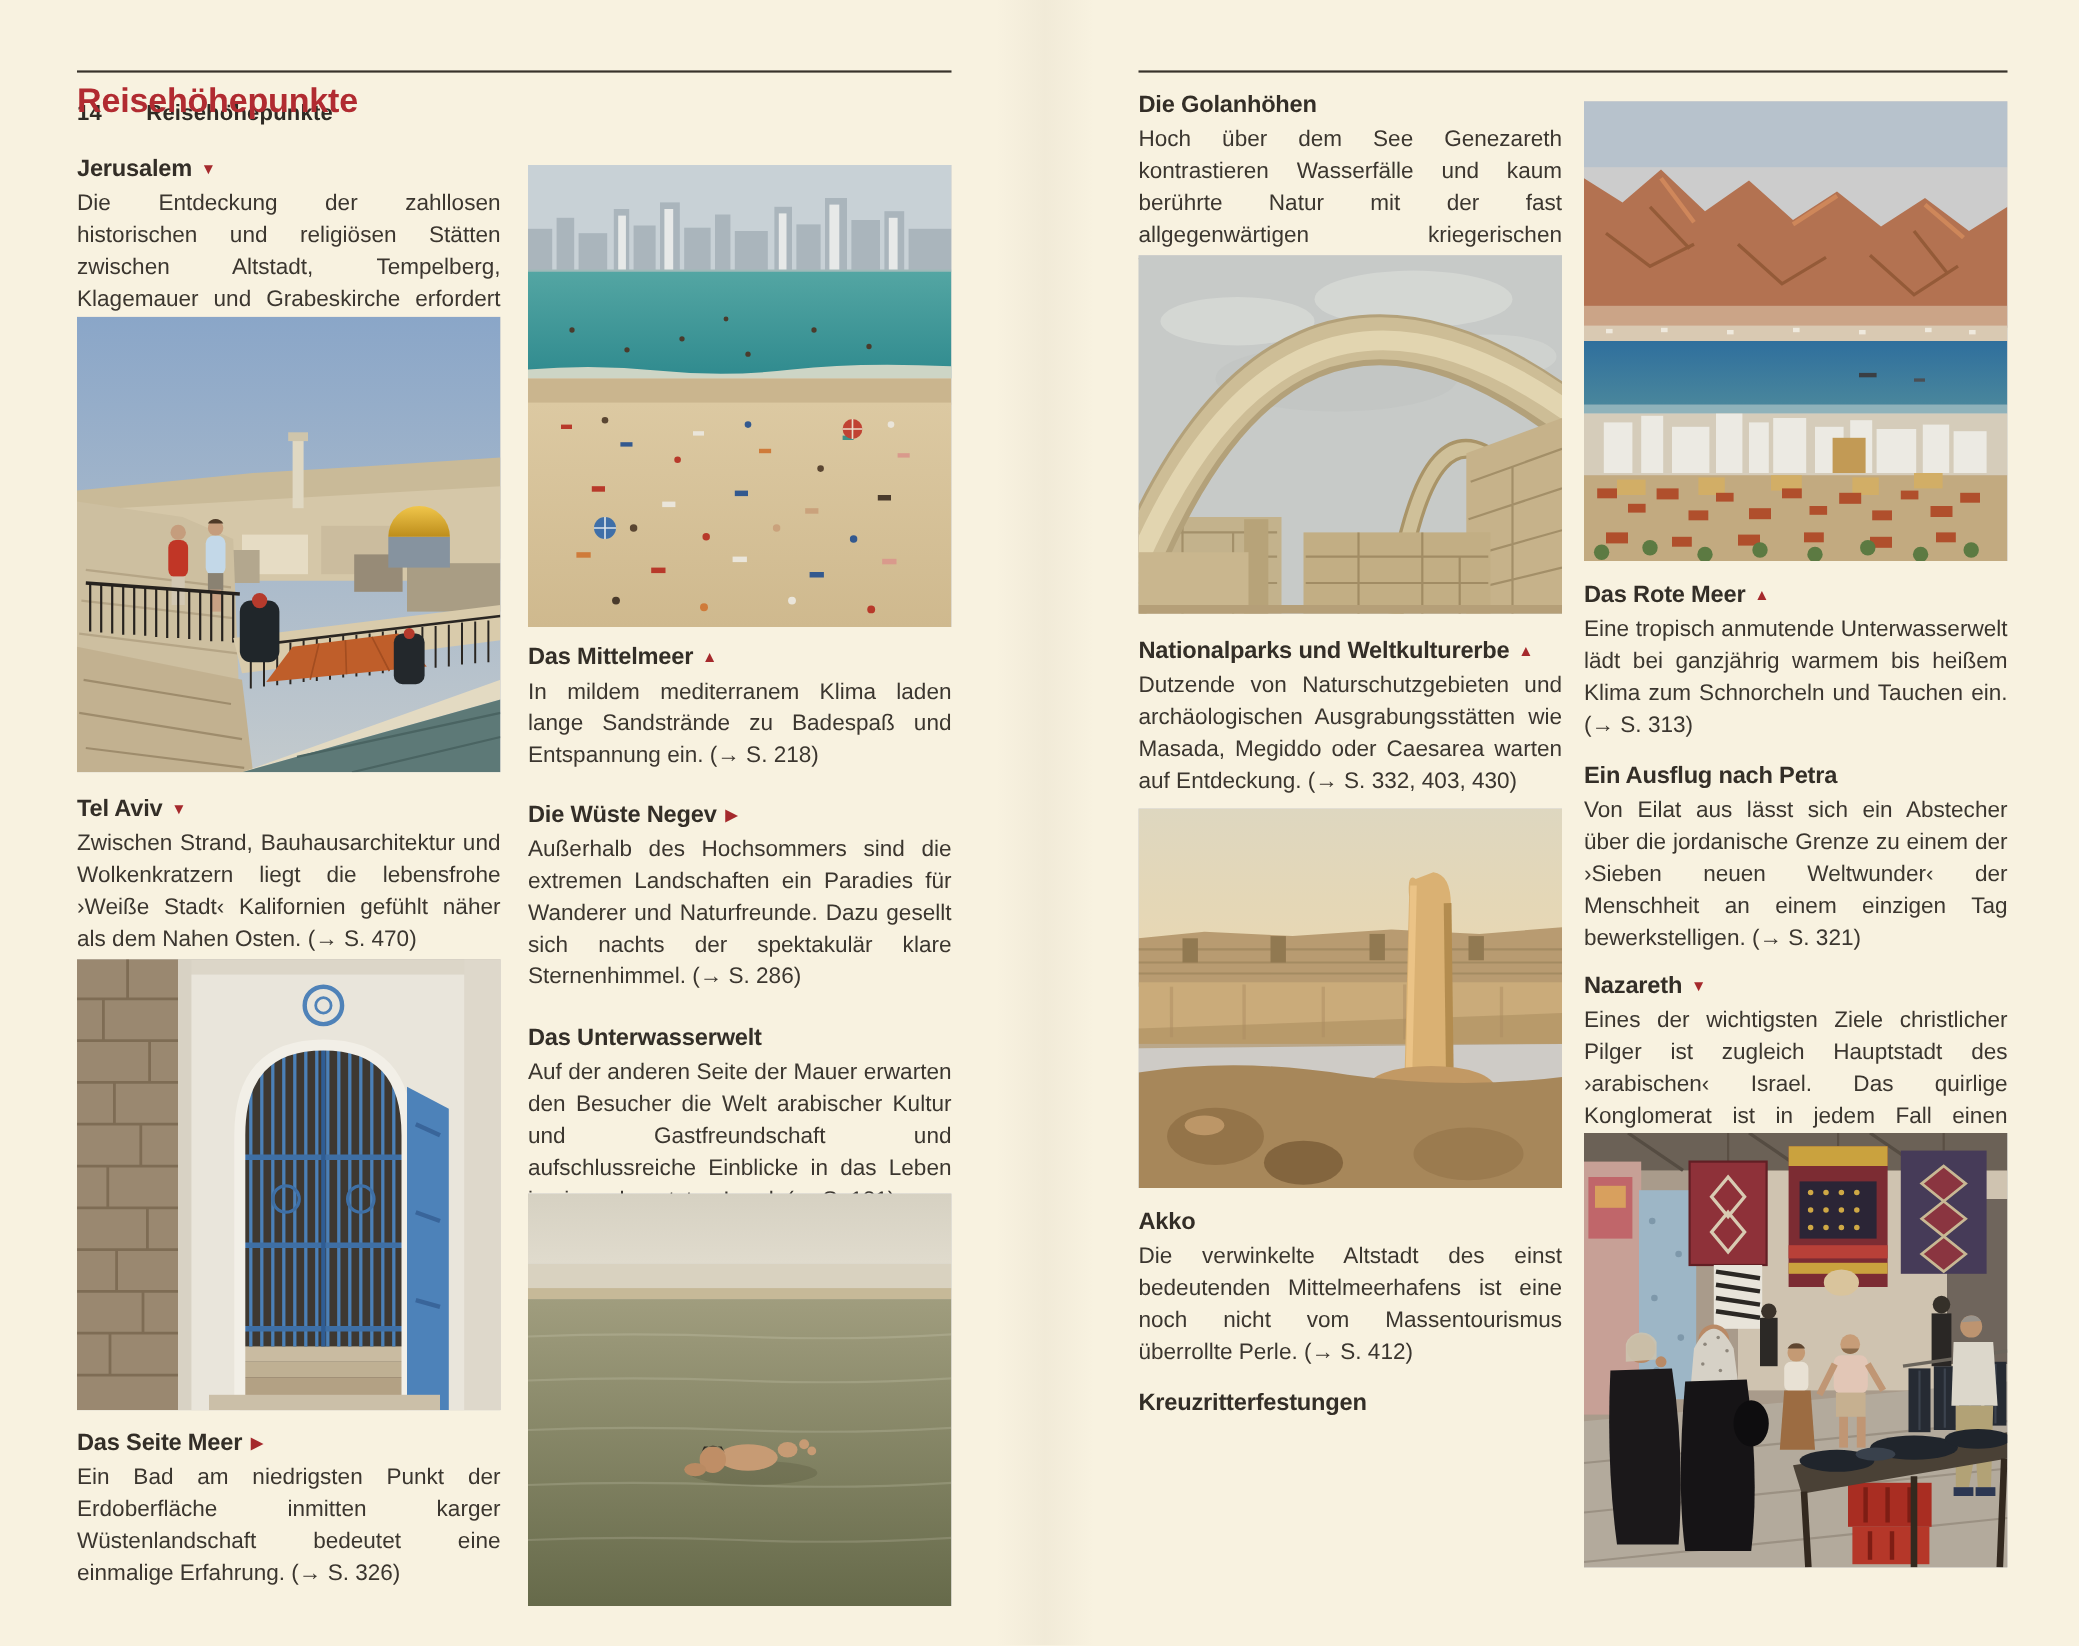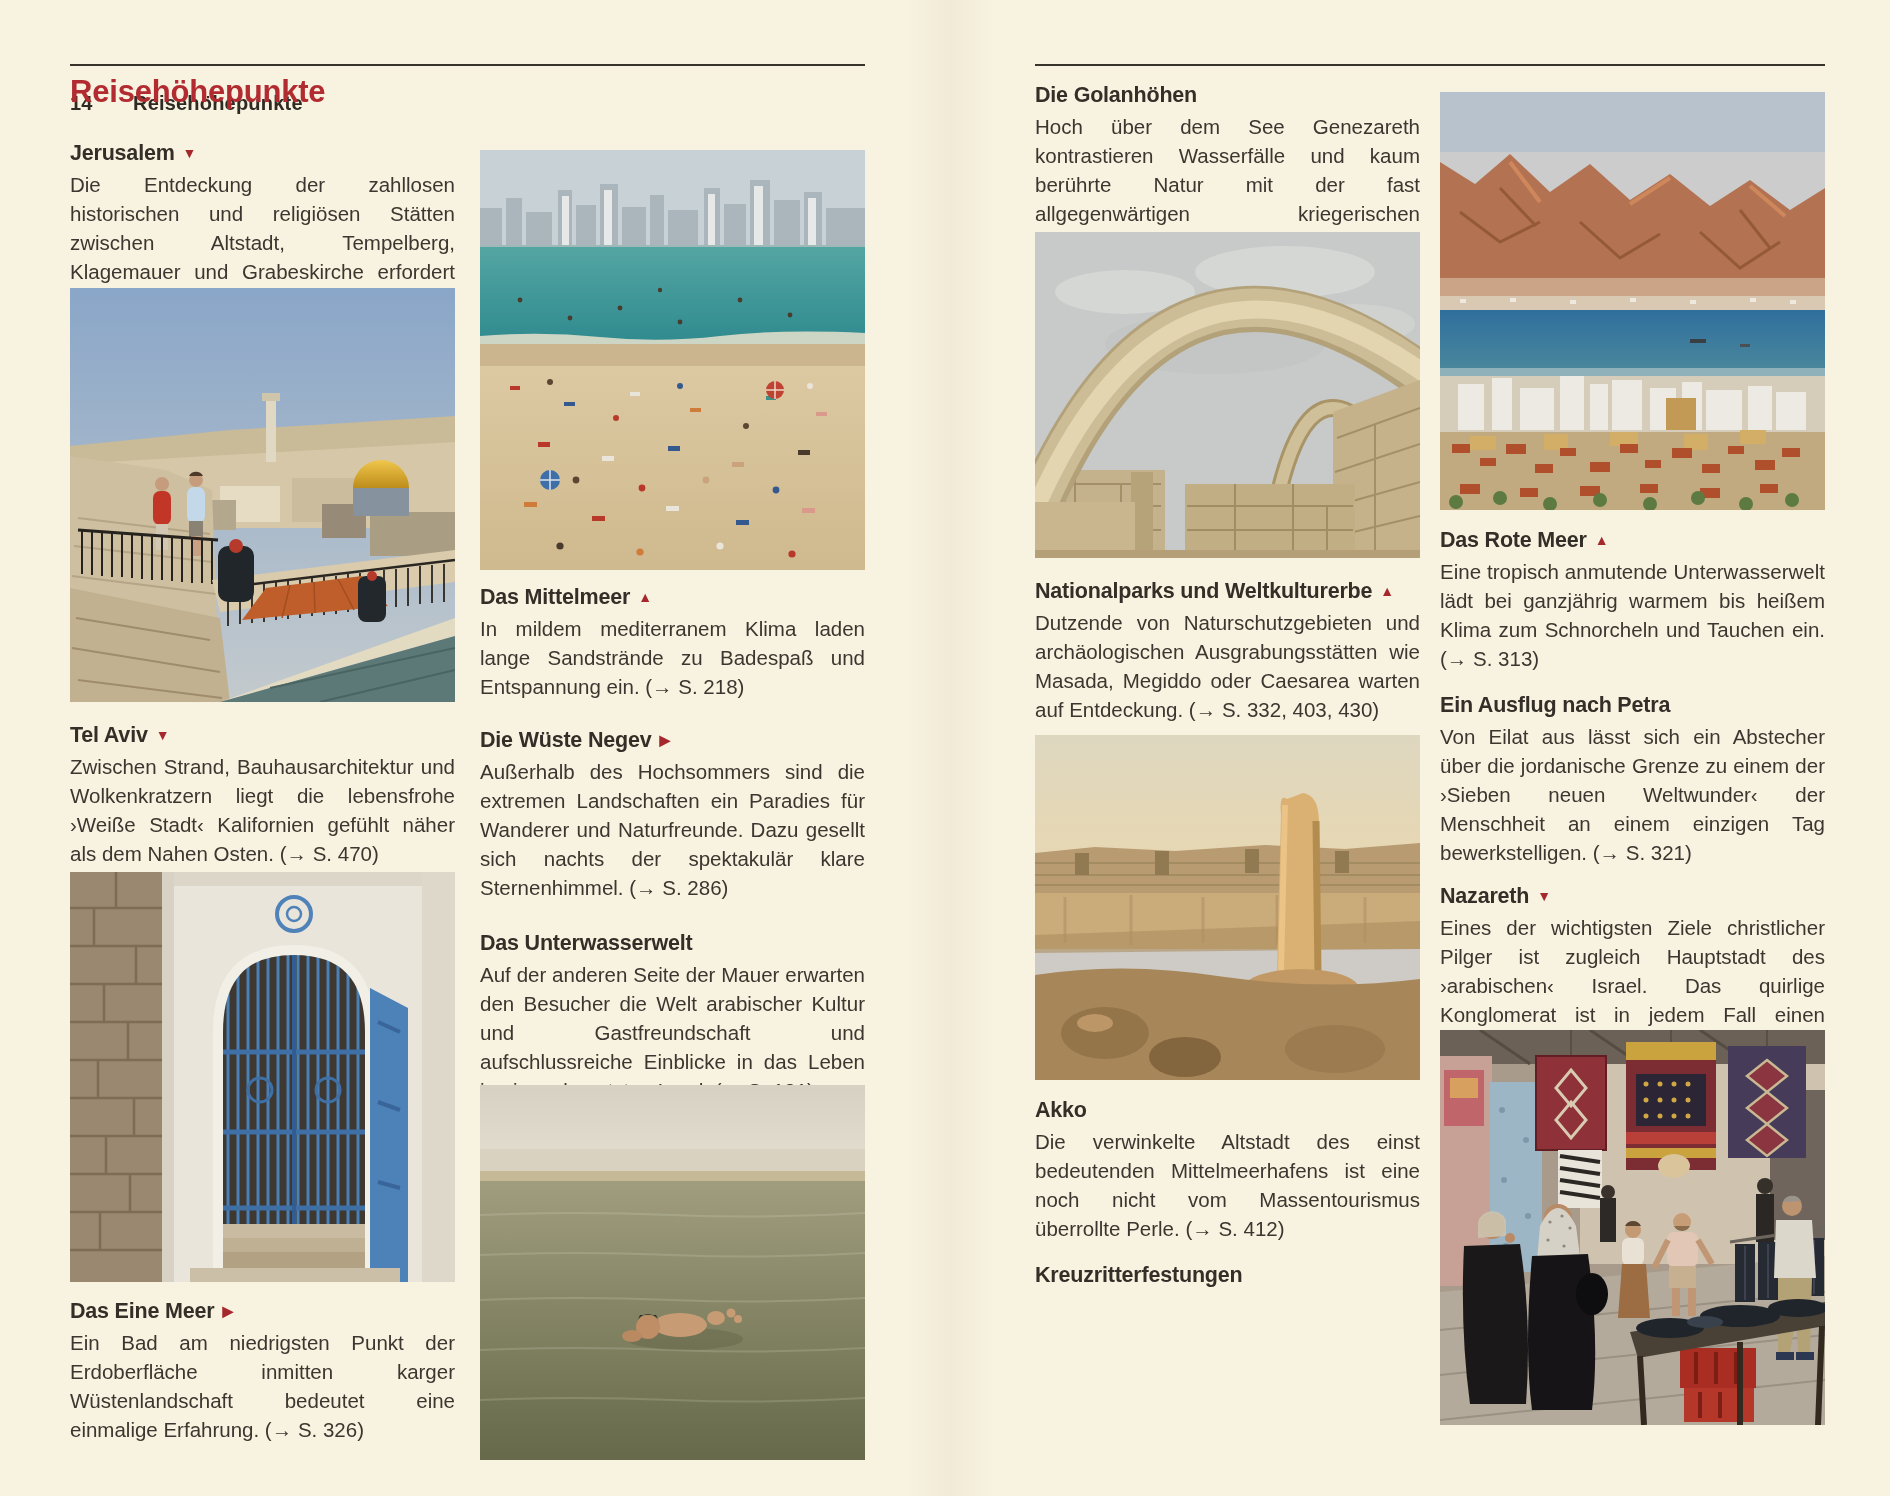--- a/index.html
+++ b/index.html
@@ -144,21 +144,21 @@
         <path d="M224 78 V352" stroke="#2f5d94" stroke-width="4"></path>
       </g>
       <path d="M148 410 L148 160 Q148 78 224 78 Q300 78 300 160 L300 410" fill="none" stroke="#f2efe7" stroke-width="10"></path>
       <polygon points="300,116 338,136 338,410 300,410" fill="#4d82b9"></polygon>
       <path d="M308 150 L330 160 M308 230 L330 238 M308 310 L330 316" stroke="#39659a" stroke-width="4"></path>
       <rect x="120" y="396" width="210" height="14" fill="#cbbfa8"></rect>
     </svg>
   </div>
 
   <div class="sec" style="left:70px;top:1298px;">
-    <div class="h3"><span>Das Eine Meer</span><span class="mk">▶</span></div>
+    <div class="h3"><span>Das Seite Meer</span><span class="mk">▶</span></div>
     <p class="body">Ein Bad am niedrigsten Punkt der Erdoberfläche inmitten karger Wüstenlandschaft bedeutet eine einmalige Erfahrung. (→ S. 326)</p>
   </div>
 
   <div class="ph" style="left:480px;top:150px;width:385px;height:420px;">
     <svg viewBox="0 0 385 420" preserveAspectRatio="none">
       <defs>
         <linearGradient id="bsea" x1="0" y1="0" x2="0" y2="1">
             <stop offset="0" stop-color="#54a6a3"></stop>
             <stop offset="1" stop-color="#2f8a8e"></stop>
           </linearGradient>

